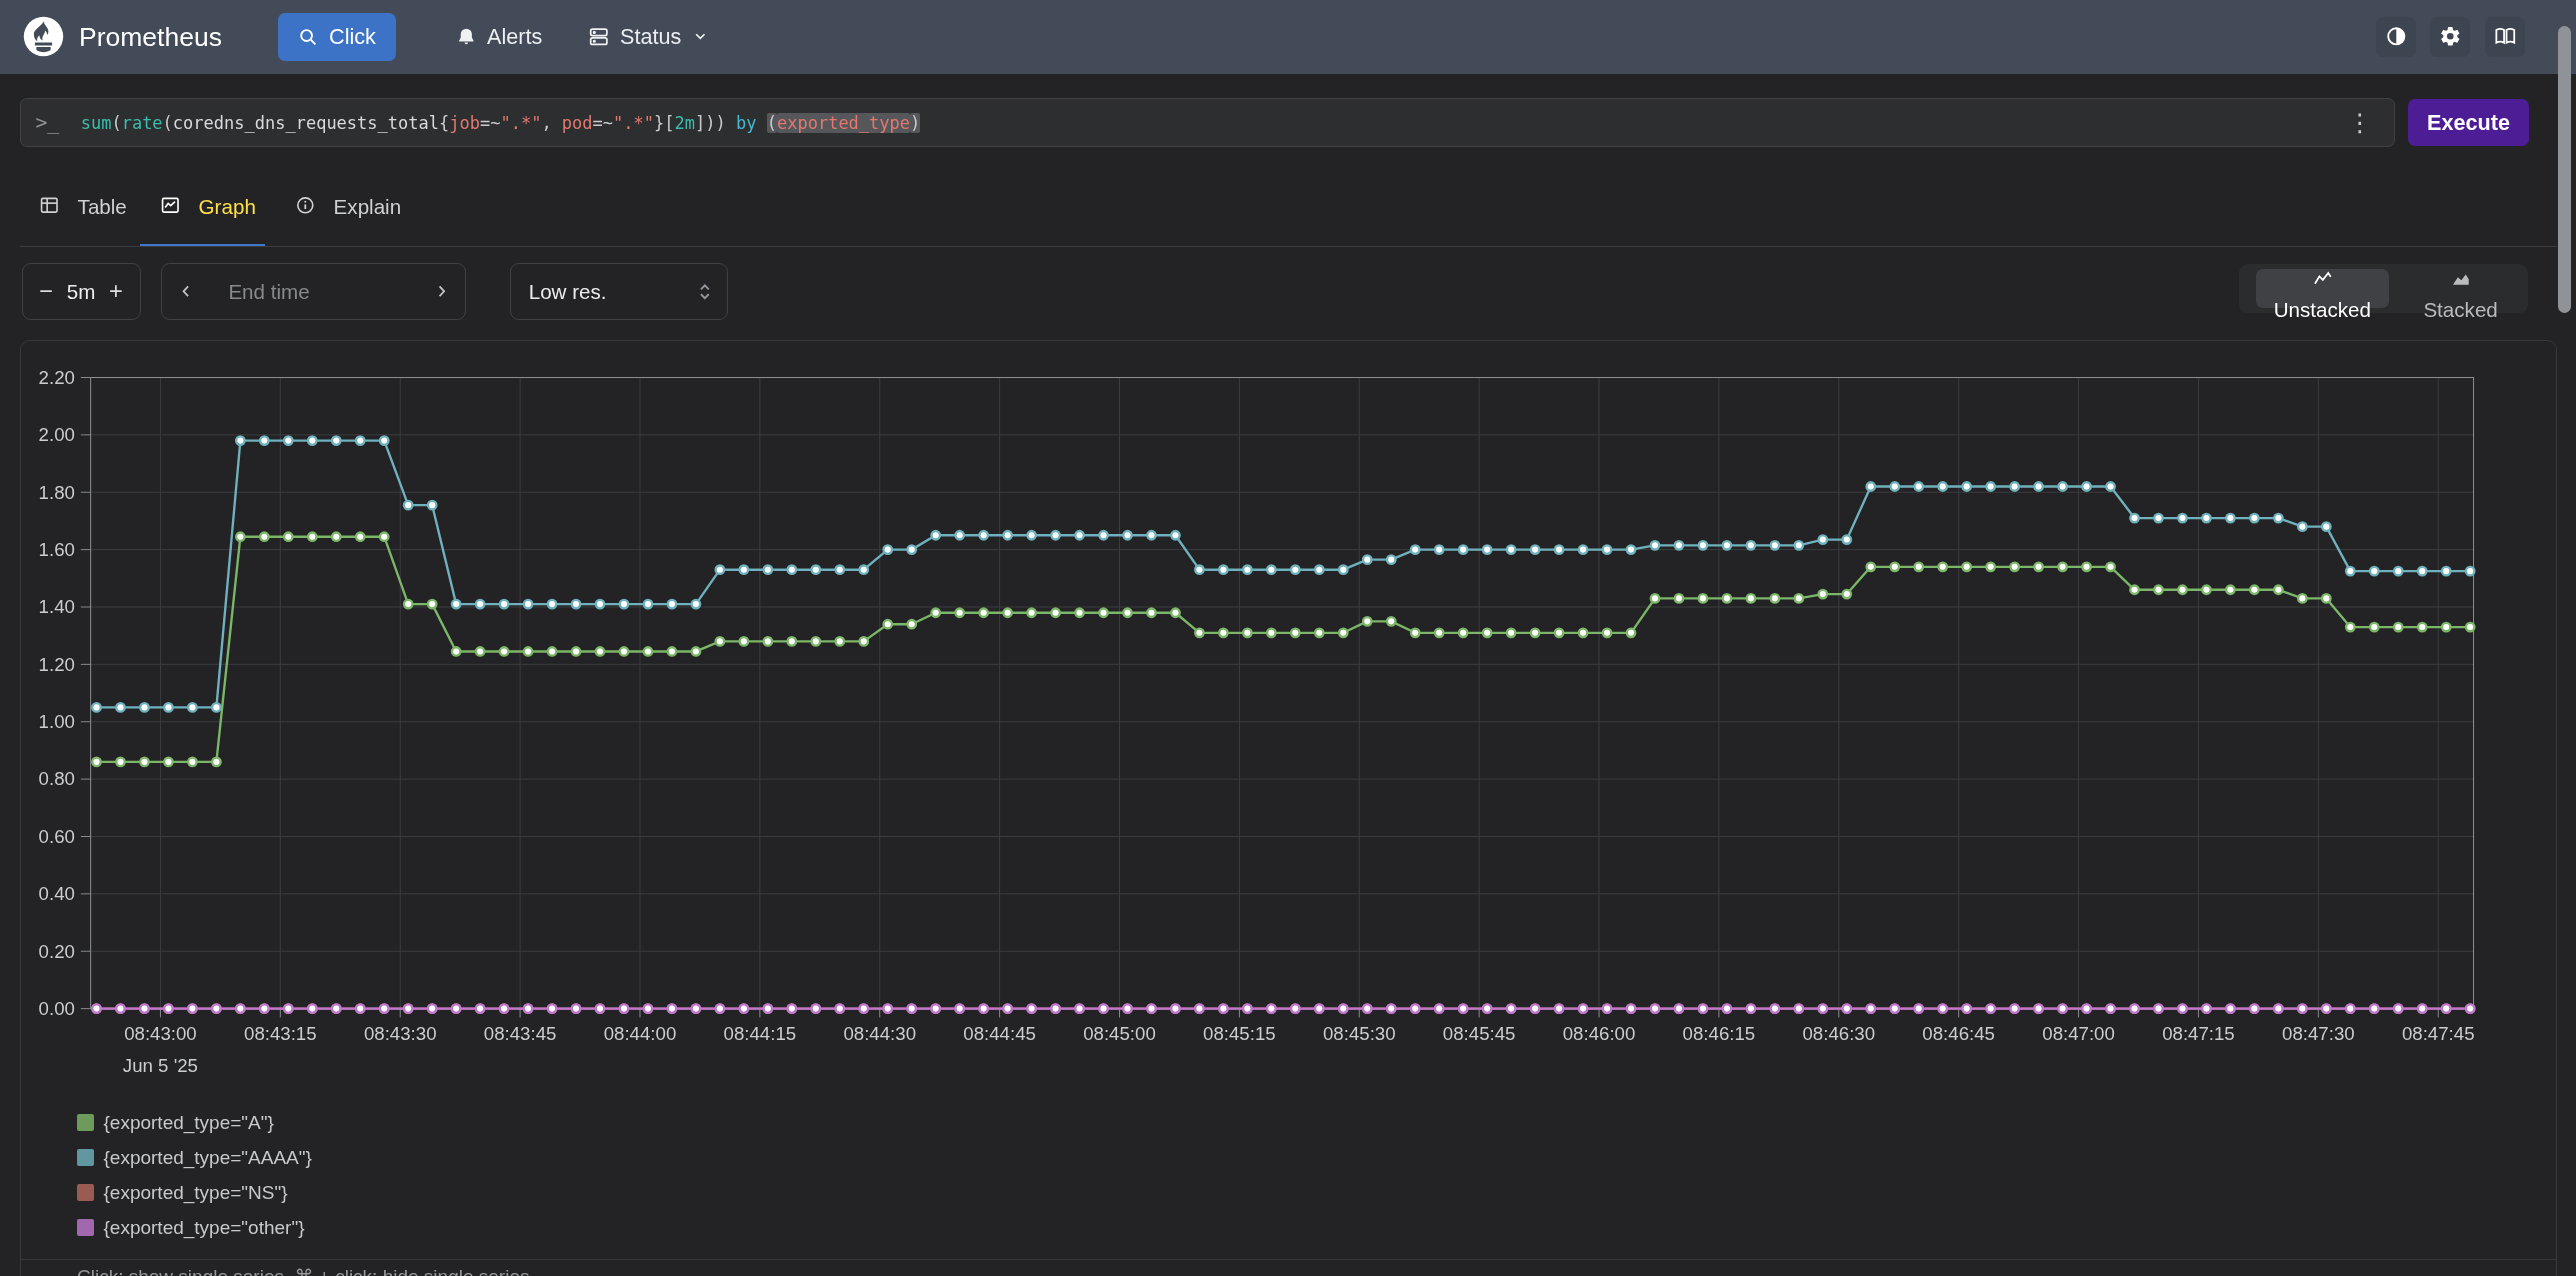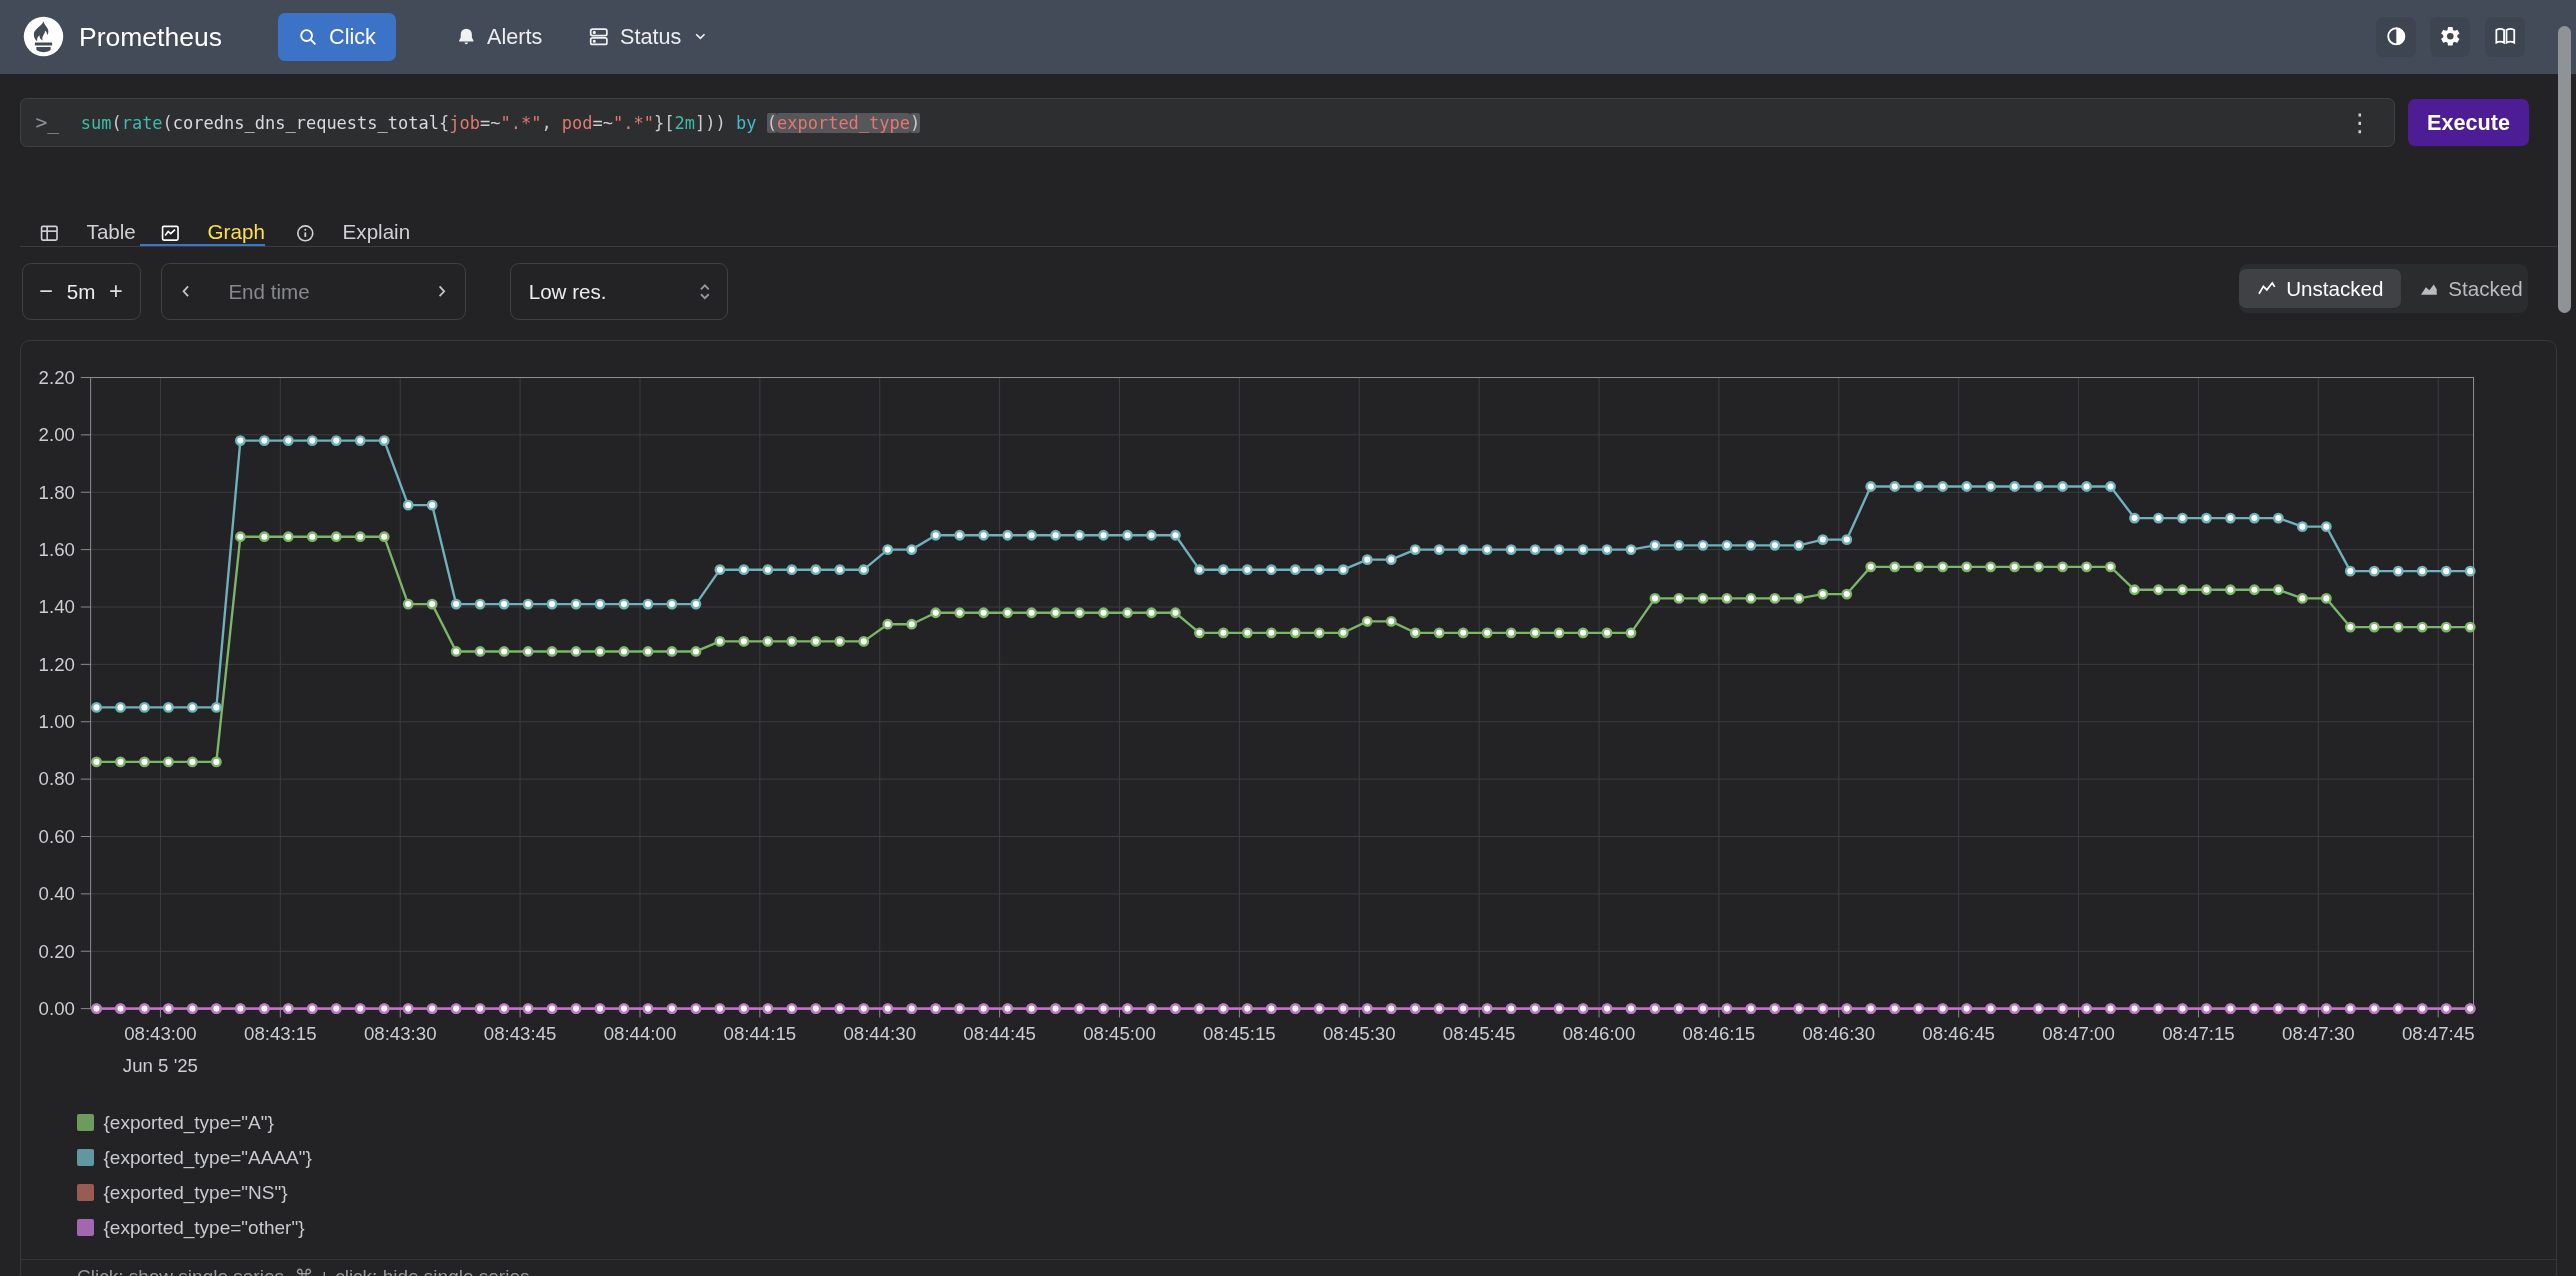--- a/index.html
+++ b/index.html
@@ -20,33 +20,33 @@
     border:1px solid #404144;border-radius:6.9px;box-sizing:border-box;display:flex;align-items:center;}
   #prompt{margin-left:14.7px;color:#8f9194;font-family:"DejaVu Sans Mono",monospace;font-size:19.7px;}
   #expr{margin-left:21.6px;font-family:"DejaVu Sans Mono",monospace;font-size:17px;white-space:pre;flex:1;}
   .tok-fn{color:#3cbcaa}.tok-dur{color:#3cbcaa}.tok-m{color:#d7dbde}.tok-p{color:#c9cbce}
   .tok-op{color:#c9cbce}.tok-lbl{color:#e2786f}.tok-str{color:#e2786f}.tok-kw{color:#46b8ce}
   .hl{background:#56575b;border-radius:2px;}
   #kebab{color:#c9cbce;font-size:24.6px;margin-right:21.6px;cursor:pointer;letter-spacing:0;}
   #execute-btn{position:absolute;left:2408px;top:99px;width:121px;height:47px;background:#4c1d95;border:none;
     border-radius:6.9px;color:#fff;font-size:21.6px;font-weight:600;font-family:"Liberation Sans",sans-serif;cursor:pointer;}
   
-  .tab{position:absolute;top:195px;height:49px;display:flex;align-items:flex-end;gap:27px;
+  .tab{position:absolute;top:195px;height:49px;display:flex;align-items:flex-start;gap:18px;
     color:#d0d1d4;font-size:20.6px;cursor:pointer;}
   .tab.active{color:#fde047;}
   #tab-underline{position:absolute;left:140px;top:244px;width:125px;height:2.9px;background:#3e77c9;}
   #tabs-divider{position:absolute;left:19.7px;top:246px;width:2537px;height:1px;background:#3c3c3f;}
   
   .ctrl-box{position:absolute;top:263px;height:57px;border:1px solid #414144;border-radius:8.8px;
     box-sizing:border-box;display:flex;align-items:center;color:#ececec;font-size:20.6px;}
   .ctrl-sym{color:#dedee0;font-size:23.6px;cursor:pointer;line-height:1;}
   #seg-wrap{position:absolute;left:2239px;top:264px;width:289px;height:49px;background:#2b2c2e;border-radius:8.8px;
     display:flex;align-items:center;padding:0;box-sizing:border-box;}
   .seg{display:flex;align-items:center;gap:9.8px;font-size:20.6px;color:#b9bbbe;cursor:pointer;
-    height:39px;border-radius:6.9px;padding:0 17.7px;margin-left:0;}
+    height:39px;border-radius:6.9px;padding:0 17.7px;margin-left:17px;flex-direction:column;}
   .seg.active{background:#404144;color:#ffffff;font-weight:500;}
   
   #panel{position:absolute;left:19.7px;top:340px;width:2537px;height:983px;border:1px solid #39393d;border-radius:9.8px;box-sizing:border-box;}
   #chart-svg{position:absolute;left:0;top:0;}
   
   #legend-list{position:absolute;left:77px;top:1105px;}
   .legend-row{display:flex;align-items:center;gap:9.8px;height:35px;cursor:pointer;}
   .legend-swatch{width:16.7px;height:16.7px;border-radius:2px;opacity:.82;}
   .legend-label{color:#c7c9cc;font-size:19px;}
   #legend-divider{position:absolute;left:20.6px;top:1259px;width:2535px;height:1px;background:#37383b;}

